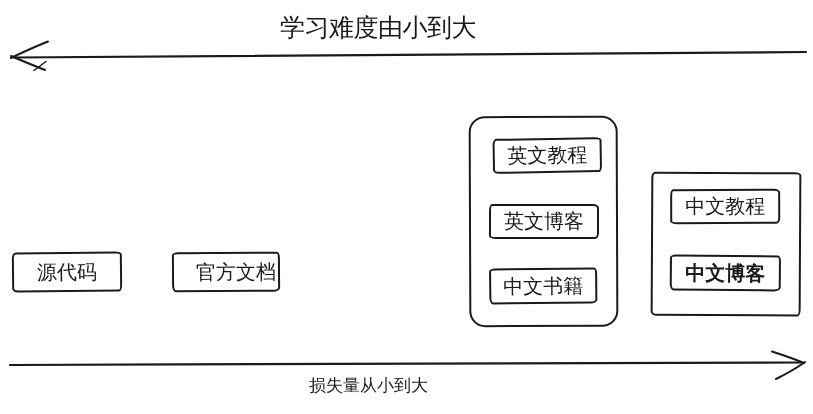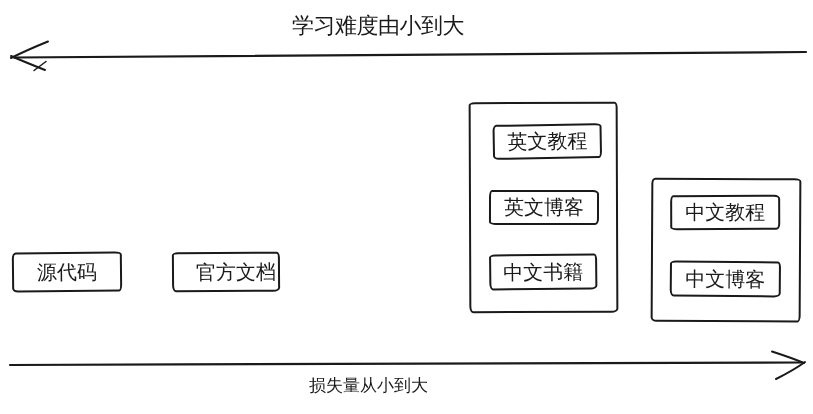--- a/index.html
+++ b/index.html
@@ -27,21 +27,21 @@
   }
   .axis-line { stroke-width: 2.2px; }
   .axis-wing { stroke-width: 2px; }
   .axis-scribble { stroke-width: 1.5px; }
 
   .label {
     position: absolute;
     white-space: nowrap;
     color: #1a1a1a;
   }
-  .top-label    { left: 292px; top: 11px; font-size: 22px; letter-spacing: -0.5px; }
+  .top-label    { left: 280px; top: 11px; font-size: 25px; letter-spacing: -0.5px; }
   .bottom-label { left: 309px; top: 374px; font-size: 17px; letter-spacing: 0px; }
 
   .box {
     position: absolute;
     border: 2px solid #1a1a1a;
     background: #ffffff;
     display: flex;
     align-items: center;
     justify-content: center;
     font-size: 20px;
@@ -58,29 +58,29 @@
   .sk1 { border-radius: 4px 7px 3px 6px / 6px 3px 7px 4px; }
   .sk2 { border-radius: 6px 3px 7px 4px / 3px 6px 4px 7px; }
   .sk3 { border-radius: 3px 6px 4px 7px / 7px 4px 6px 3px; }
 
   
   .b1 { left: 12px;  top: 252px; width: 110px; height: 40px; transform: rotate(-0.6deg); }
   .b2 { left: 172px; top: 252px; width: 108px; height: 40px; transform: rotate(-0.4deg); padding-left: 20px; }
   .b3 { left: 330px; top: 252px; width: 108px; height: 40px; transform: rotate(-0.3deg); }
 
   
-  .g1 { left: 469px; top: 102px; width: 149px; height: 211px; transform: rotate(-0.2deg); }
+  .g1 { left: 469px; top: 116px; width: 149px; height: 211px; transform: rotate(-0.2deg); border-radius: 16px; }
   .g1 .i1 { left: 22px; top: 20px;  width: 109px; height: 35px; transform: rotate(-0.8deg); }
   .g1 .i2 { left: 18px; top: 86px;  width: 110px; height: 35px; transform: rotate(0.3deg); }
   .g1 .i3 { left: 18px; top: 150px; width: 108px; height: 36px; transform: rotate(-0.4deg); }
 
   
-  .g2 { left: 651px; top: 178px; width: 150px; height: 144px; transform: rotate(0.3deg); }
+  .g2 { left: 651px; top: 172px; width: 150px; height: 144px; transform: rotate(0.3deg); }
   .g2 .i4 { left: 17px; top: 15px; width: 110px; height: 35px; transform: rotate(-0.5deg); }
-  .g2 .i5 { left: 17px; top: 81px; width: 111px; height: 36px; transform: rotate(0.2deg); }
+  .g2 .i5 { left: 17px; top: 81px; width: 111px; height: 36px; transform: rotate(0.2deg); font-weight: bold; }
 </style>
 </head>
 <body>
 
 <div class="canvas">
 
   <svg class="arrows" viewBox="0 0 813 414">
     <g>
       <path class="axis-line" d="M 806 52 C 560 54, 300 56, 14 57.5"></path>
       <path class="axis-wing" d="M 48 41.5 Q 27 50, 11 58"></path>

